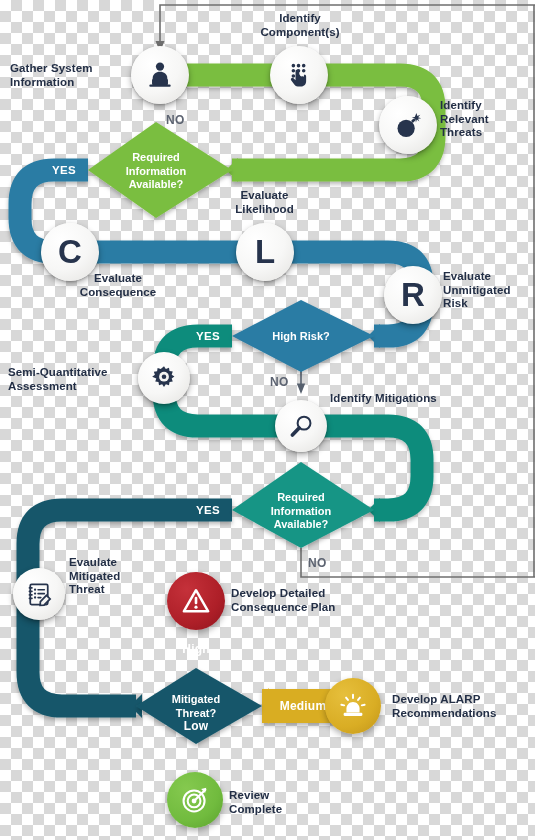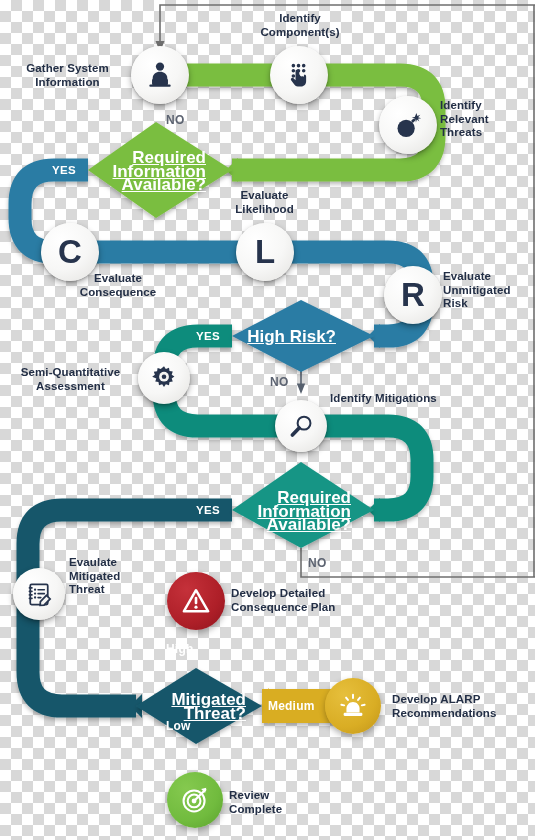--- a/index.html
+++ b/index.html
@@ -18,21 +18,21 @@
 
   .lbl{
     position:absolute;
     color:#232f46;
     font-weight:bold;
     font-size:11.5px;
     line-height:13.5px;
     letter-spacing:.1px;
     white-space:pre-line;
   }
-  .lbl.r{text-align:center;}
+  .lbl.r{text-align:left;}
   .lbl.c{text-align:center;}
   .lbl.l{text-align:left;}
   .ylab{
     position:absolute;
     color:#ffffff;
     font-weight:bold;
     font-size:11.5px;
     letter-spacing:.3px;
   }
   .graylab{
@@ -40,33 +40,32 @@
     color:#5d6472;
     font-weight:bold;
     font-size:12px;
     letter-spacing:.4px;
     text-align:right;
   }
   .dtext{
     position:absolute;
     color:#ffffff;
     font-weight:bold;
-    font-size:17px;
+    font-size:11px;
     line-height:13.5px;
-    text-align:right;
+    text-align:center;
     white-space:pre-line;
     pointer-events:none;
-    text-decoration:underline;
   }
   .bandtext{
     position:absolute;
     color:#ffffff;
     font-weight:bold;
     font-size:12px;
-    text-align:left;
+    text-align:center;
     letter-spacing:.2px;
   }
 
   .node{
     position:absolute;
     border-radius:50%;
     background:radial-gradient(circle at 34% 30%,#ffffff 0%,#f7f7f6 52%,#e3e2df 100%);
     box-shadow:0 3px 6px rgba(0,0,0,.32), 0 1px 2px rgba(0,0,0,.2);
     display:flex;align-items:center;justify-content:center;
   }
@@ -152,21 +151,21 @@
       <polygon points="301,462 374,510 301,548 232,510" fill="#169585"></polygon>
     </g>
     <g filter="url(#sh)">
       <polygon points="196,668 262,706 196,744 136,706" fill="#15576B"></polygon>
     </g>
   </svg>
 
   <div class="dtext" style="left:106px;top:151px;width:100px;">Required
 Information
 Available?</div>
-  <div class="dtext" style="left:236px;top:330px;width:100px;">High Risk?</div>
+  <div class="dtext" style="left:251px;top:330px;width:100px;">High Risk?</div>
   <div class="dtext" style="left:251px;top:491px;width:100px;">Required
 Information
 Available?</div>
   <div class="dtext" style="left:146px;top:693px;width:100px;">Mitigated
 Threat?</div>
 
   <div class="graylab" style="left:166px;top:113px;">NO</div>
   <div class="ylab" style="left:52px;top:164px;">YES</div>
   <div class="ylab" style="left:196px;top:330px;">YES</div>
   <div class="graylab" style="left:270px;top:375px;">NO</div>

